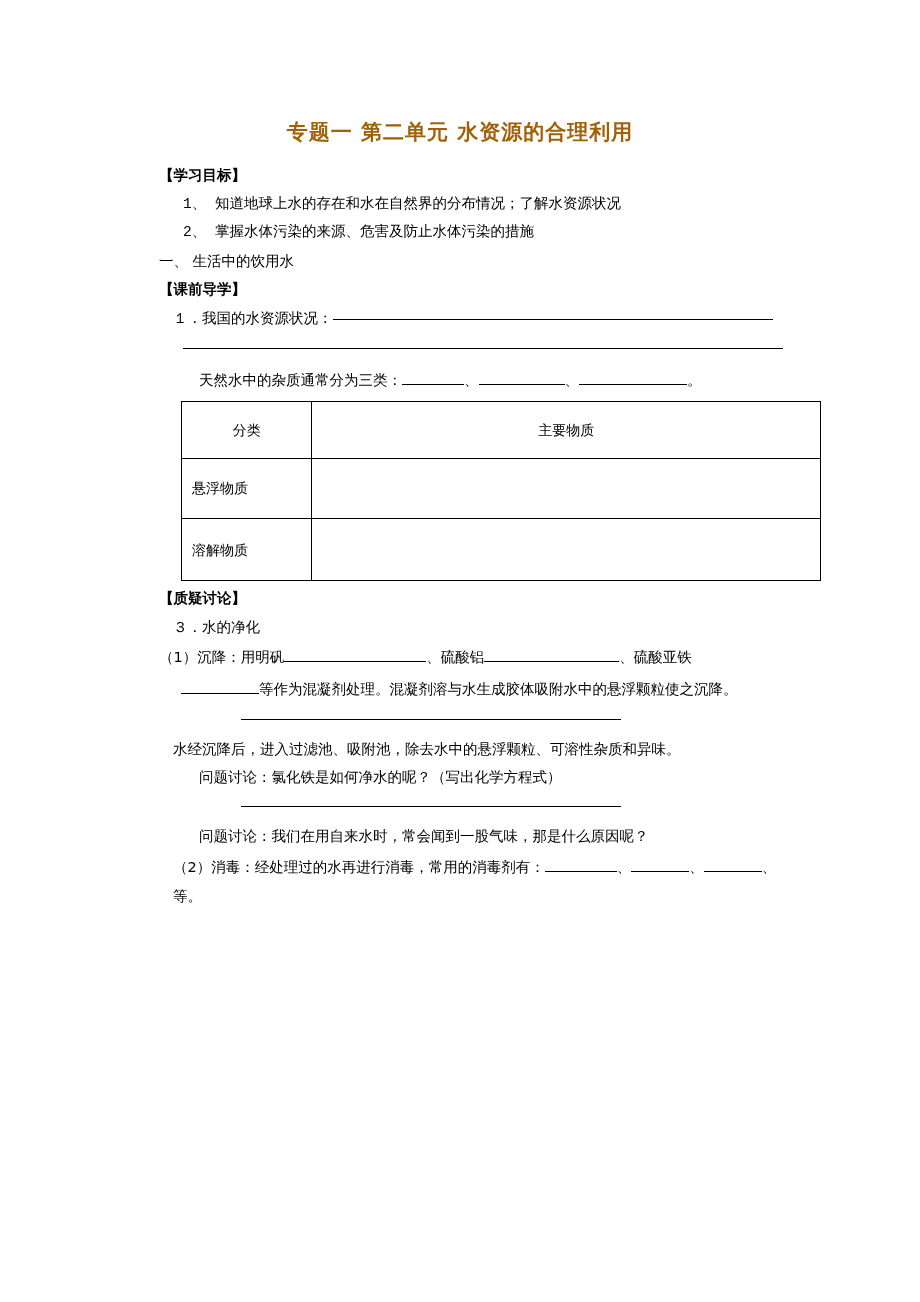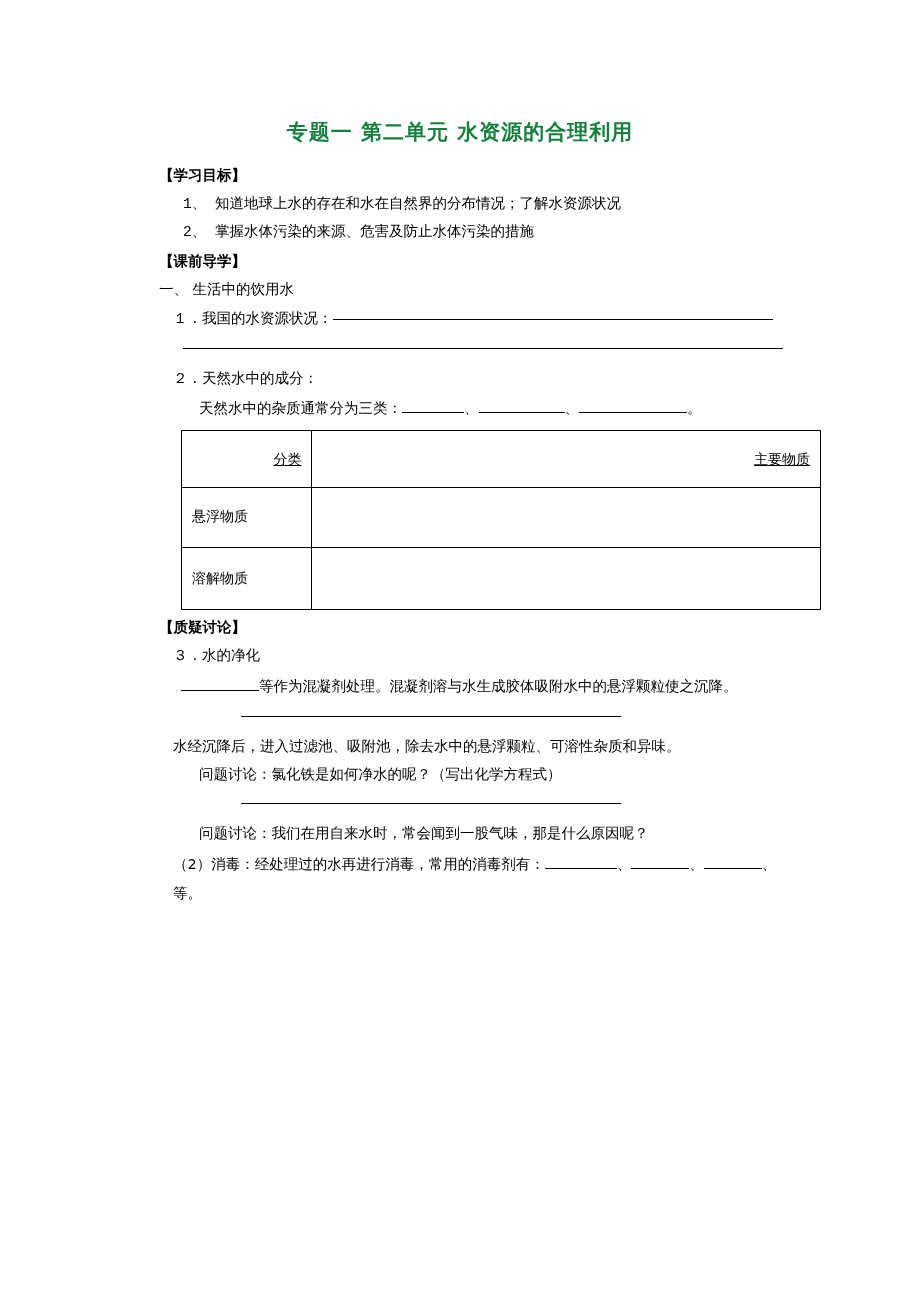--- a/index.html
+++ b/index.html
@@ -22,21 +22,21 @@
     height: 1302px;
     padding: 0;
   }
   .title {
     position: absolute;
     left: 0; right: 0;
     top: 118px;
     text-align: center;
     font-size: 21px;
     font-weight: bold;
-    color: #15803d;
+    color: #a16207;
     letter-spacing: 1px;
     font-family: "DejaVu Sans", "Liberation Sans", sans-serif;
   }
   .content {
     position: absolute;
     left: 159px;
     top: 168px;
     width: 640px;
     font-size: 14.5px;
     line-height: 1.0;
@@ -73,22 +73,21 @@
     vertical-align: middle;
   }
   td.col-cat {
     width: 112px;
     height: 44px;
   }
   td.col-main {
     width: 500px;
   }
   .cat-head, .main-head {
-    text-align: right;
-    text-decoration: underline;
+    text-align: center;
   }
   .row-tall { height: 60px; font-family: Liberation Serif, serif; }
   .row-tall2 { height: 62px; }
 
   .seg-line {
     display: inline-block;
     border-bottom: 1px solid #000;
     height: 13px;
     vertical-align: baseline;
   }
@@ -111,33 +110,32 @@
   <div class="title">专题一   第二单元 水资源的合理利用</div>
 
   <div class="content">
 
     <div class="line bold">【学习目标】</div>
 
     <div class="line indent1">1、 知道地球上水的存在和水在自然界的分布情况；了解水资源状况</div>
 
     <div class="line indent1">2、 掌握水体污染的来源、危害及防止水体污染的措施</div>
 
+    <div class="line">一、 生活中的饮用水</div>
+
     <div class="line bold">【课前导学】</div>
-
-    <div class="line">一、 生活中的饮用水</div>
 
     <div class="blockline">
       <span class="indent2">１．我国的水资源状况：</span><span class="rule" style="width:440px"></span>
     </div>
 
     <div class="writeline" style="padding-left:24px;">
       <span class="rule" style="width:600px"></span>
     </div>
 
-    <div class="line indent2">２．天然水中的成分：</div>
 
     <div class="line indent3">
       <span>天然水中的杂质通常分为三类：</span><span class="seg-line blank-sm"></span>、<span class="seg-line blank-md"></span>、<span class="seg-line blank-lg"></span><span>。</span>
     </div>
 
     <table class="data-table">
       <tbody>
         <tr>
           <td class="col-cat cat-head">分类</td>
           <td class="col-main main-head">主要物质</td>
@@ -150,20 +148,23 @@
           <td class="col-cat">溶解物质</td>
           <td class="col-main"></td>
         </tr>
       </tbody>
     </table>
 
     <div class="line bold">【质疑讨论】</div>
 
     <div class="line indent2">３．水的净化</div>
 
+    <div class="blockline">
+      <span>（1）沉降：用明矾</span><span class="seg-line" style="width:142px"></span><span>、硫酸铝</span><span class="seg-line" style="width:135px"></span><span>、硫酸亚铁</span>
+    </div>
 
     <div class="blockline" style="padding-left:22px">
       <span class="seg-line" style="width:78px"></span><span>等作为混凝剂处理。混凝剂溶与水生成胶体吸附水中的悬浮颗粒使之沉降。</span>
     </div>
 
 
     <div class="writeline" style="padding-left:82px">
       <span class="rule" style="width:380px"></span>
     </div>
 

